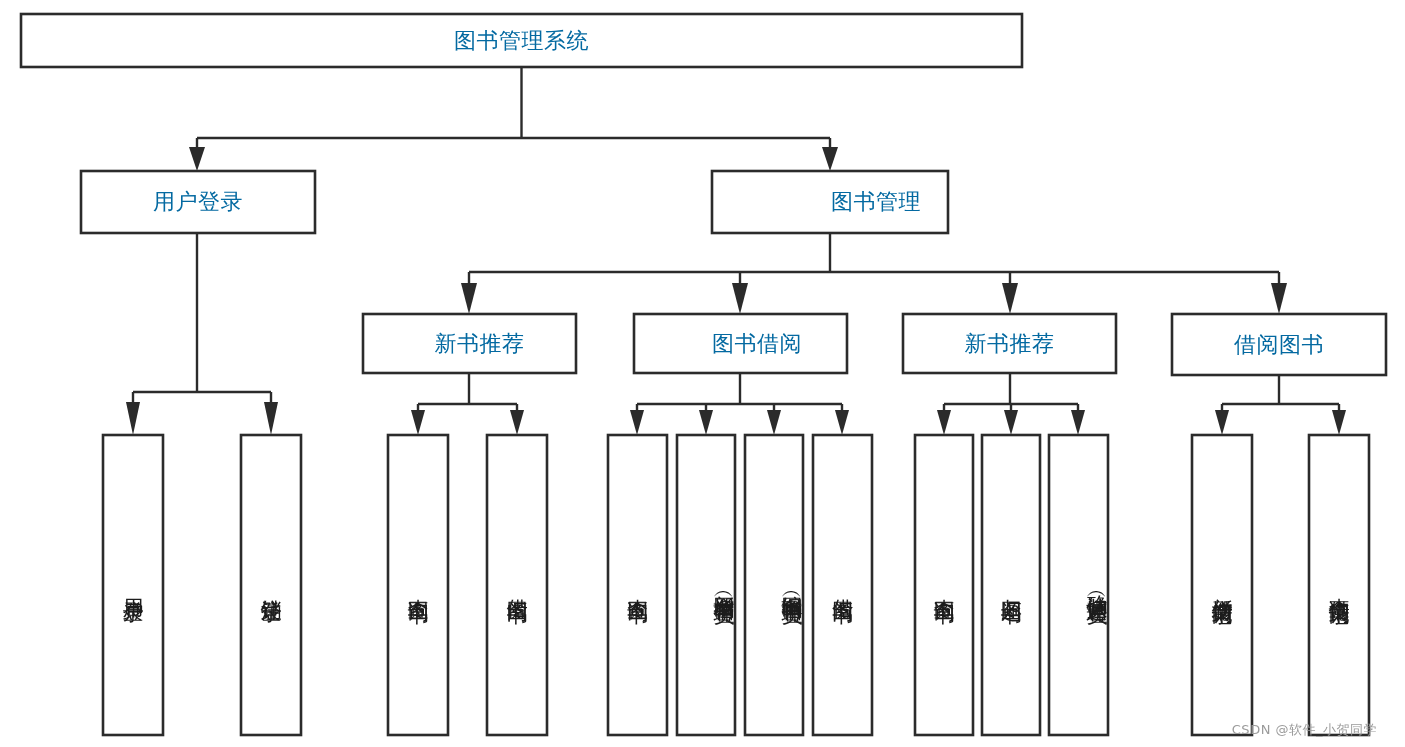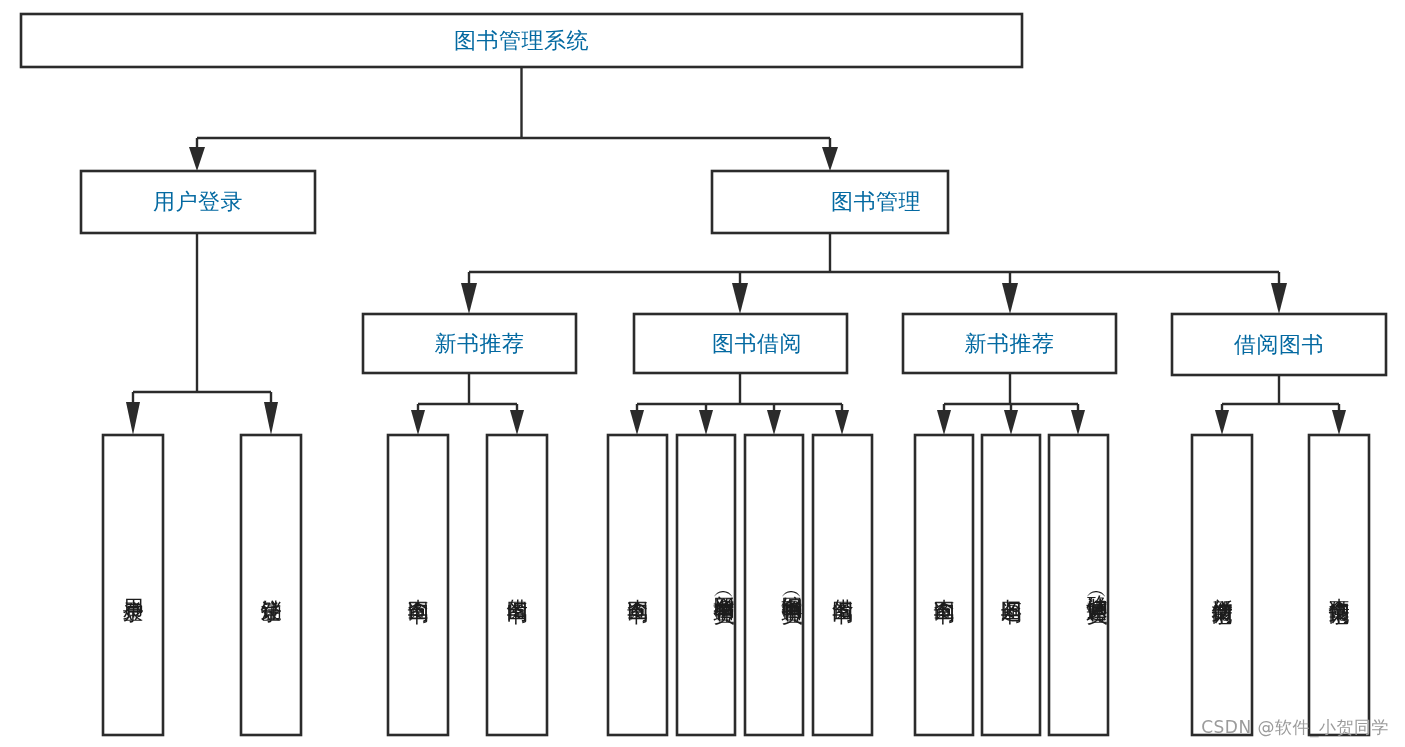--- a/index.html
+++ b/index.html
@@ -63,24 +63,24 @@
     justify-content: center;
     font-family: "DejaVu Sans", "Liberation Sans", sans-serif;
     font-size: 22px;
     color: #0369a1;
     letter-spacing: 0.5px;
     white-space: nowrap;
     pointer-events: none;
   }
   #watermark {
     position: absolute;
-    right: 16px;
+    right: 28px;
     bottom: 8px;
     font-family: "DejaVu Sans", "Liberation Sans", sans-serif;
-    font-size: 17px;
+    font-size: 13px;
     color: #9b9b9b;
     letter-spacing: 0.5px;
     white-space: nowrap;
   }
 </style>
 </head>
 <body>
 
 <div id="diagram-root">
 

